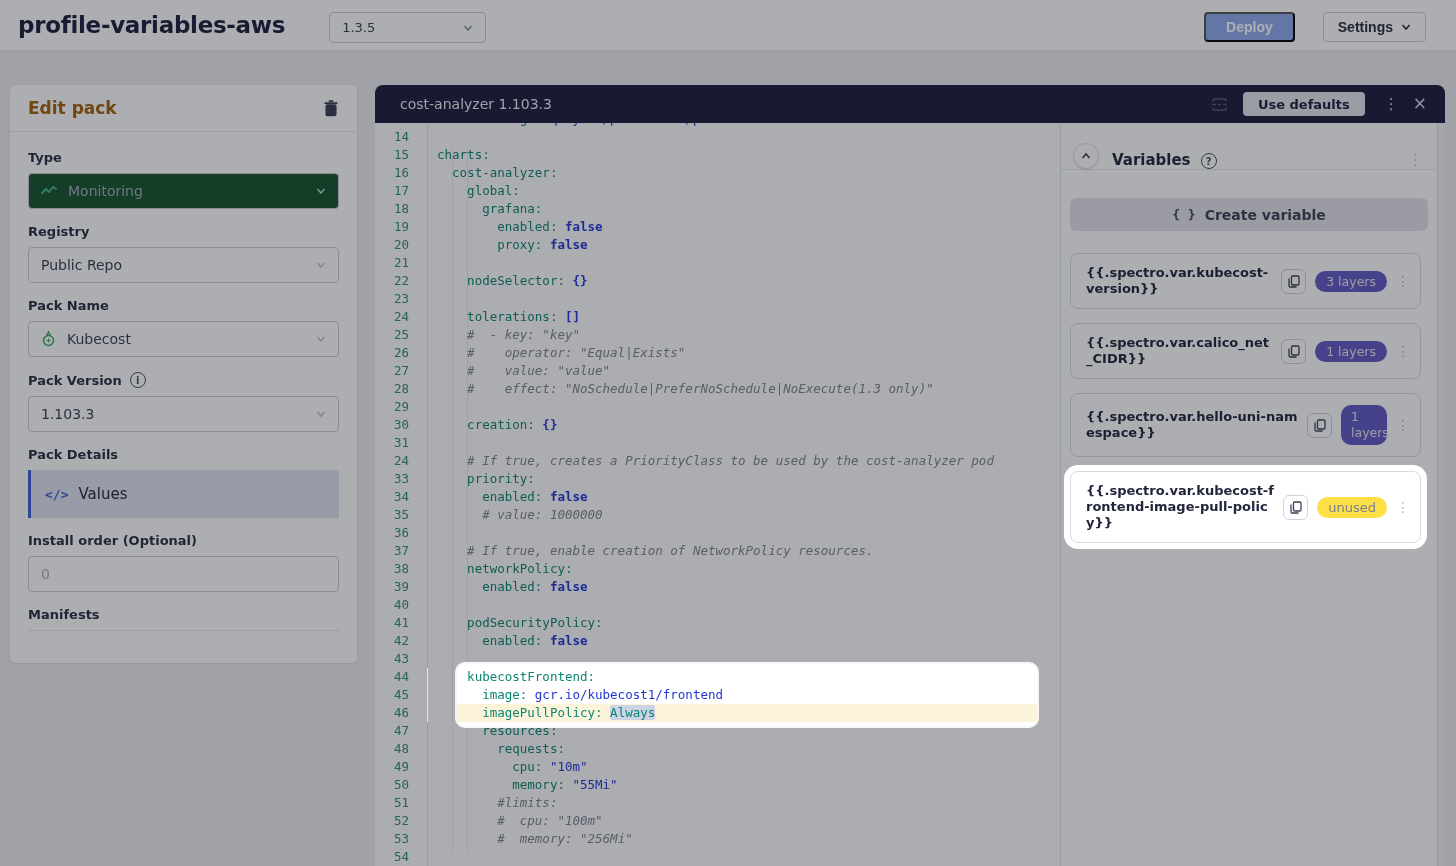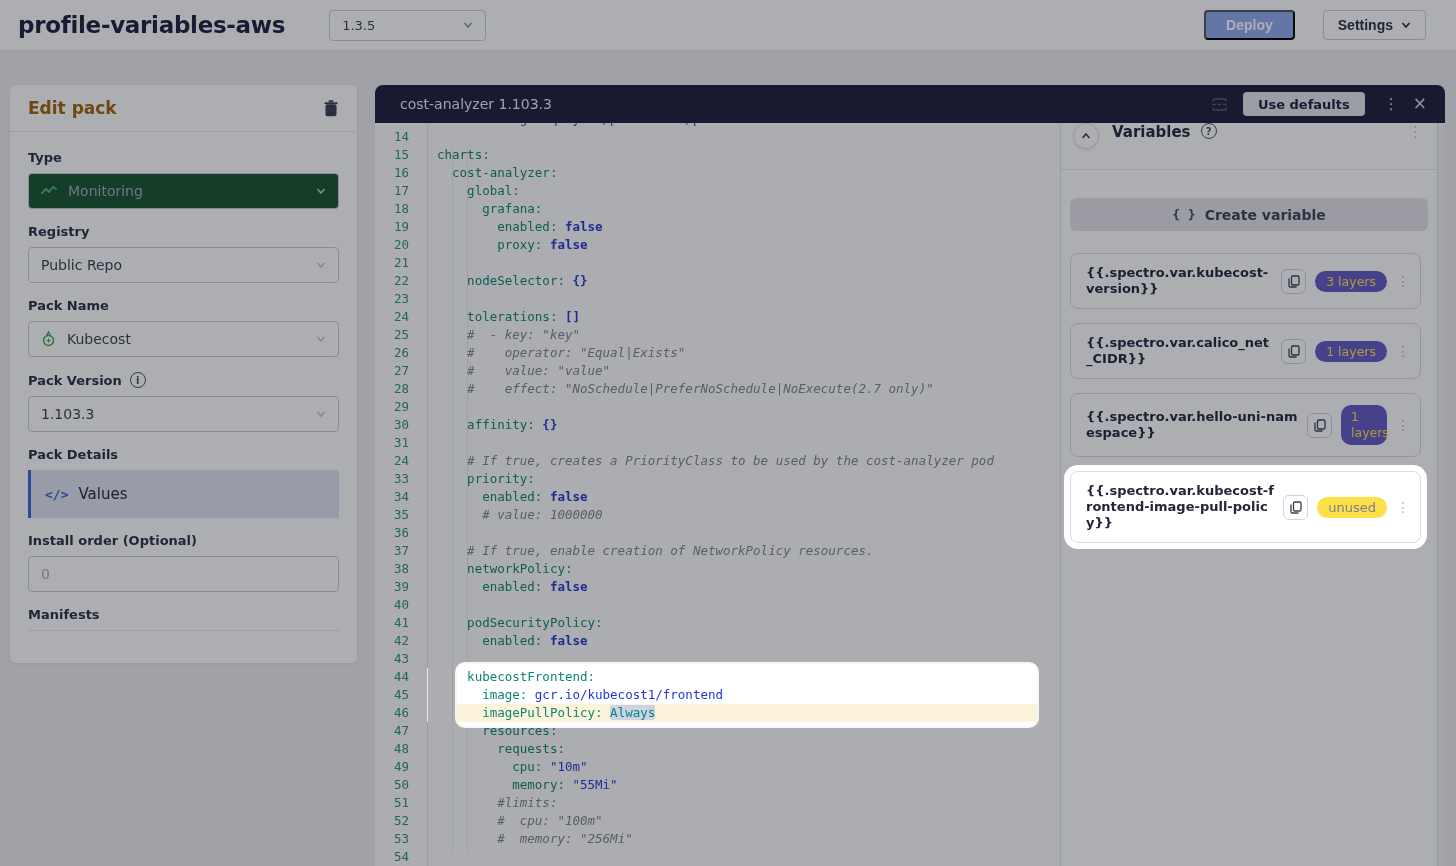--- a/index.html
+++ b/index.html
@@ -1,21 +1,21 @@
 <!DOCTYPE html>
 <html style="--header-navy: #191d3a; --accent-blue: #3f5ed7; --deploy-blue: #8fa9ef; --badge-purple: #6258c5; --yaml-key: #0d8573; --yaml-val: #2336d4; --ln-teal: #2f8d80;"><head>
 <meta charset="utf-8">
 <style>
   * { margin:0; padding:0; box-sizing:border-box; }
   html,body { width:1456px; height:866px; overflow:hidden; }
   body { font-family:"DejaVu Sans","Liberation Sans",sans-serif; background:#ecedf1; position:relative; color:#23253c; }
 
   
   .topbar { position:absolute; top:0; left:0; right:0; height:50px; background:#fff;
-            display:flex; align-items:center; padding:0 30px 0 18px; box-shadow:0 1px 0 #e2e3e9; z-index:10; }
+            display:flex; padding:12px 30px 0 18px; box-shadow:0 1px 0 #e2e3e9; z-index:10; }
   .app-title { font-size:23px; font-weight:800; color:#1c1e3d; letter-spacing:-0.3px; }
   .ver-select { margin-left:44px; width:157px; height:31px; border:1px solid #c9ccd8; border-radius:4px;
                 background:#fff; display:flex; align-items:center; padding:0 12px; font-size:13px; color:#3a3d52; cursor:pointer; }
   .btn-deploy { margin-left:auto; height:30px; padding:0 20px; border-radius:4px; background:var(--deploy-blue);
                 color:#fff; font-size:14px; font-weight:600; display:flex; align-items:center; cursor:pointer; }
   .btn-settings { margin-left:28px; height:30px; padding:0 14px; border-radius:4px; border:1px solid #c9ccd8;
                   background:#fff; font-size:14px; font-weight:600; color:#2a2c3e; display:flex; align-items:center; gap:8px; cursor:pointer; }
 
   .chev { width:10px; height:10px; flex:none; }
   .chev polyline { fill:none; stroke:#8b8fa3; stroke-width:1.6; }
@@ -72,38 +72,38 @@
   .tok-c { color:#80848f; font-style:italic; }
   .tok-p { color:#2a2c3e; }
   .tok-sel { color:var(--yaml-key); background:#ccd3e4; border-radius:2px; }
 
   .code-spotlight { position:absolute; left:82px; top:541px; width:580px; height:62px; background:#fff;
                     border-radius:8px; z-index:45; box-shadow:0 0 0 2px rgba(255,255,255,.9); }
   .yellow-line { position:absolute; left:0; right:0; top:40px; height:18px; background:#fbf4da; }
 
   
   .vars { width:377px; flex:none; border-left:1px solid #e2e3ea; background:#fff; display:flex; flex-direction:column; }
-  .vars-head { height:47px; flex:none; border-bottom:1px solid #e7e8ee; display:flex; align-items:flex-start; padding:0 14px 0 12px; }
+  .vars-head { height:47px; flex:none; border-bottom:1px solid #e7e8ee; display:flex; align-items:flex-end; padding:0 14px 0 12px; }
   .collapse-btn { width:26px; height:26px; border-radius:50%; border:1px solid #e0e1e9; background:#fff;
                   display:flex; align-items:center; justify-content:center; cursor:pointer; box-shadow:0 1px 2px rgba(20,22,40,.10); }
   .vars-title { margin-left:13px; font-size:15px; font-weight:700; color:#23253c; }
   .vars-help { margin-left:10px; cursor:pointer; }
   .vars-kebab { margin-left:auto; color:#c3c6d2; font-size:15px; cursor:pointer; }
   .create-btn { margin:28px 9px 12px; height:33px; flex:none; border:none; border-radius:6px; background:#e3e4ea;
                 display:flex; align-items:center; justify-content:center; gap:9px; font-size:14px; font-weight:600;
                 color:#3c3f55; cursor:pointer; font-family:inherit; }
   .brace-glyph { font-family:"DejaVu Sans Mono",monospace; font-size:13px; font-weight:700; }
   .vitems { padding:10px 16px 0 9px; }
   .vitem { border:1px solid #d9dbe3; border-radius:8px; background:#fff; display:flex; align-items:center;
            padding:11px 10px 11px 15px; margin-bottom:14px; }
   .vname { flex:1; font-size:13px; font-weight:700; color:#23253c; line-height:16px; word-break:break-all; padding-right:8px; }
   .copy-btn { width:25px; height:25px; flex:none; border:1px solid #ced1dc; border-radius:6px; background:#fff;
               display:flex; align-items:center; justify-content:center; cursor:pointer; }
   .badge { margin-left:9px; flex:none; font-size:12.5px; padding:3px 11px; border-radius:12px; white-space:nowrap; }
-  .badge.purple { background:var(--badge-purple); color:#fde047; }
+  .badge.purple { background:var(--badge-purple); color:#e5e5e5; }
   .badge.gray { background:#fde047; color:#7b7e90; font-size:13px; }
   .badge.wrap { white-space:normal; max-width:46px; padding:4px 10px; border-radius:10px; line-height:16px; display:block; }
   .vkebab { margin-left:9px; color:#b9bcc8; font-size:14px; flex:none; cursor:pointer; }
   .vitem.spotlight { position:relative; z-index:50; box-shadow:0 0 0 6px #fff; }
 
   .scroll-gutter { width:8px; flex:none; border-left:1px solid #dddfe6; background:#f3f3f7; }
 
   
   .dim-overlay { position:fixed; inset:0; background:rgba(20,22,32,0.35); z-index:40; pointer-events:none; }
 </style>
@@ -241,23 +241,23 @@
           <div class="crow"><span class="ln">18</span><span class="ctext">      <span class="tok-k">grafana:</span></span></div>
           <div class="crow"><span class="ln">19</span><span class="ctext">        <span class="tok-k">enabled:</span><span class="tok-b"> false</span></span></div>
           <div class="crow"><span class="ln">20</span><span class="ctext">        <span class="tok-k">proxy:</span><span class="tok-b"> false</span></span></div>
           <div class="crow"><span class="ln">21</span><span class="ctext"></span></div>
           <div class="crow"><span class="ln">22</span><span class="ctext">    <span class="tok-k">nodeSelector:</span><span class="tok-b"> {}</span></span></div>
           <div class="crow"><span class="ln">23</span><span class="ctext"></span></div>
           <div class="crow"><span class="ln">24</span><span class="ctext">    <span class="tok-k">tolerations:</span><span class="tok-b"> []</span></span></div>
           <div class="crow"><span class="ln">25</span><span class="ctext">    <span class="tok-c">#  - key: "key"</span></span></div>
           <div class="crow"><span class="ln">26</span><span class="ctext">    <span class="tok-c">#    operator: "Equal|Exists"</span></span></div>
           <div class="crow"><span class="ln">27</span><span class="ctext">    <span class="tok-c">#    value: "value"</span></span></div>
-          <div class="crow"><span class="ln">28</span><span class="ctext">    <span class="tok-c">#    effect: "NoSchedule|PreferNoSchedule|NoExecute(2.7 only)"</span></span></div>
+          <div class="crow"><span class="ln">28</span><span class="ctext">    <span class="tok-c">#    effect: "NoSchedule|PreferNoSchedule|NoExecute(1.3 only)"</span></span></div>
           <div class="crow"><span class="ln">29</span><span class="ctext"></span></div>
-          <div class="crow"><span class="ln">30</span><span class="ctext">    <span class="tok-k">affinity:</span><span class="tok-b"> {}</span></span></div>
+          <div class="crow"><span class="ln">30</span><span class="ctext">    <span class="tok-k">creation:</span><span class="tok-b"> {}</span></span></div>
           <div class="crow"><span class="ln">31</span><span class="ctext"></span></div>
           <div class="crow"><span class="ln">24</span><span class="ctext">    <span class="tok-c"># If true, creates a PriorityClass to be used by the cost-analyzer pod</span></span></div>
           <div class="crow"><span class="ln">33</span><span class="ctext">    <span class="tok-k">priority:</span></span></div>
           <div class="crow"><span class="ln">34</span><span class="ctext">      <span class="tok-k">enabled:</span><span class="tok-b"> false</span></span></div>
           <div class="crow"><span class="ln">35</span><span class="ctext">      <span class="tok-c"># value: 1000000</span></span></div>
           <div class="crow"><span class="ln">36</span><span class="ctext"></span></div>
           <div class="crow"><span class="ln">37</span><span class="ctext">    <span class="tok-c"># If true, enable creation of NetworkPolicy resources.</span></span></div>
           <div class="crow"><span class="ln">38</span><span class="ctext">    <span class="tok-k">networkPolicy:</span></span></div>
           <div class="crow"><span class="ln">39</span><span class="ctext">      <span class="tok-k">enabled:</span><span class="tok-b"> false</span></span></div>
           <div class="crow"><span class="ln">40</span><span class="ctext"></span></div>

